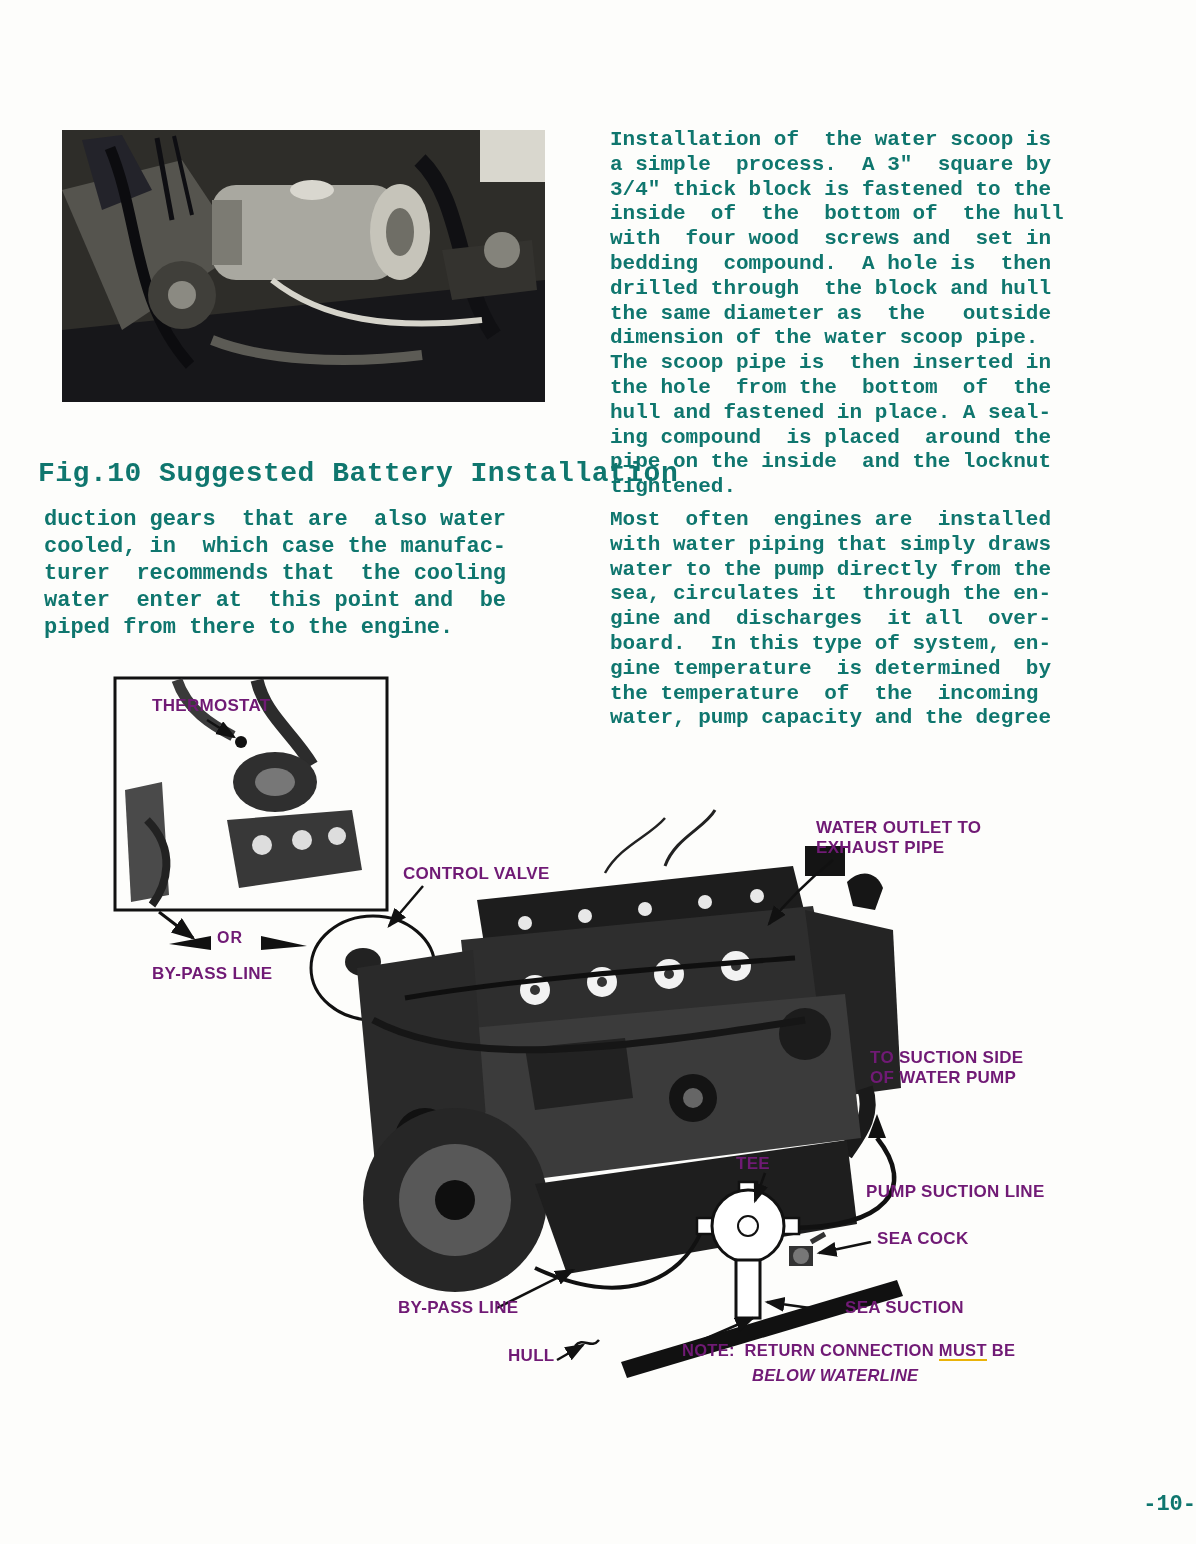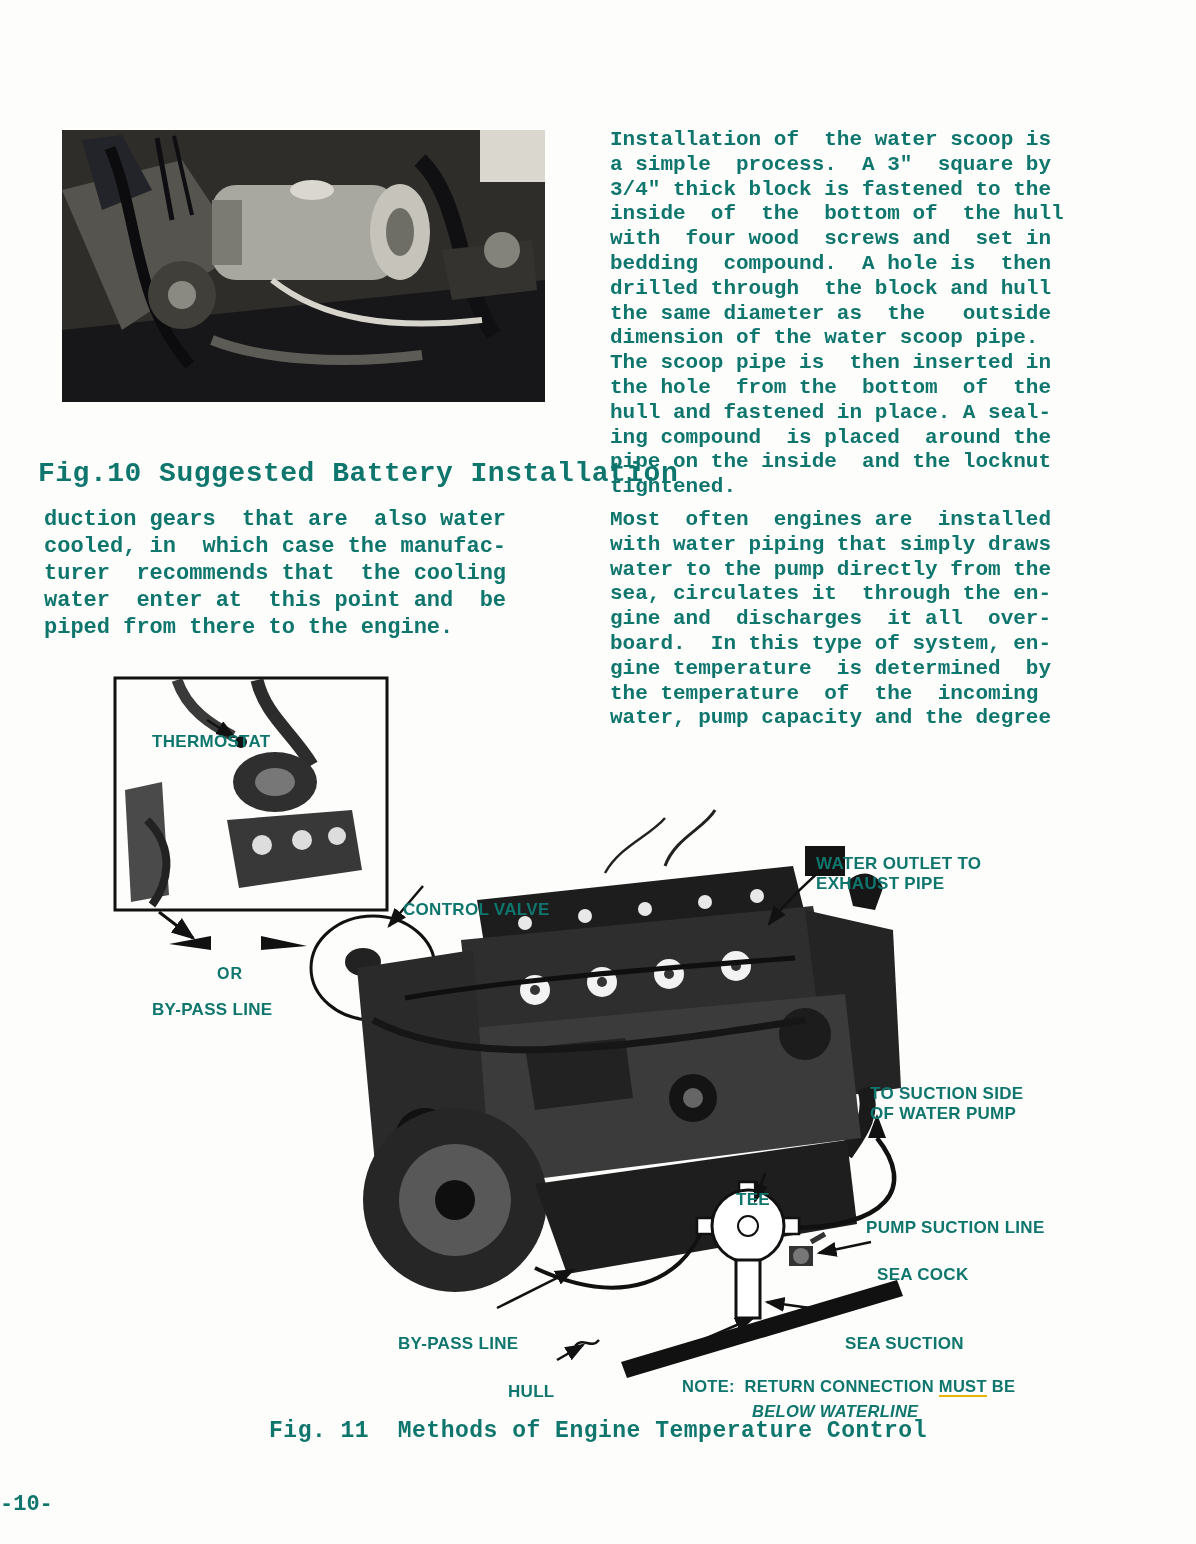--- a/index.html
+++ b/index.html
@@ -15,27 +15,27 @@
   .left-para { position:absolute; left:44px; top:506px; font-size:22px; line-height:27px; }
   .right-col { position:absolute; left:610px; top:128px; width:490px; }
   .right-para1 { font-size:21px; line-height:24.8px; }
   .section-head { font-size:23px; margin-top:12px; white-space:pre; }
   .section-head .und { border-bottom:2.5px solid #151515; padding-bottom:1px; }
   .right-para2 { font-size:21px; line-height:24.8px; margin-top:8px; }
   .fig11 { position:absolute; left:105px; top:668px; width:1000px; height:740px; }
   .fig11 svg { position:absolute; left:0; top:0; }
   .lbl {
     position:absolute; font-family:"Liberation Sans", sans-serif;
-    font-weight:bold; font-size:17px; color:#0f766e; letter-spacing:0.3px; white-space:pre; line-height:20px;margin-top:36px;
+    font-weight:bold; font-size:17px; color:#701a75; letter-spacing:0.3px; white-space:pre; line-height:20px;
   }
   .lbl-or { font-size:16px; letter-spacing:1px; }
   .lbl-note { font-size:16.5px; }
   .und2 { border-bottom:2px solid #eab308; }
   .fig11-caption { position:absolute; left:0; width:1196px; top:1418px; text-align:center; font-size:23px; letter-spacing:0.5px; }
-  .page-num { position:absolute; left:0; width:1196px; top:1492px; text-align:left; font-size:22px; }
+  .page-num { position:absolute; left:0; width:1196px; top:1492px; text-align:right; font-size:22px; }
 </style>
 </head>
 <body>
 
 <div class="page">
 
   <div class="photo">
     <svg width="483" height="272" viewBox="0 0 483 272">
       <rect width="483" height="272" fill="#2e2d29"></rect>
       <rect x="418" y="0" width="65" height="52" fill="#d9d7ce"></rect>
@@ -212,16 +212,15 @@
     <div class="lbl" style="left:631px; top:486px;">TEE</div>
     <div class="lbl" style="left:761px; top:514px;">PUMP SUCTION LINE</div>
     <div class="lbl" style="left:772px; top:561px;">SEA COCK</div>
     <div class="lbl" style="left:740px; top:630px;">SEA SUCTION</div>
     <div class="lbl" style="left:293px; top:630px;">BY-PASS LINE</div>
     <div class="lbl" style="left:403px; top:678px;">HULL</div>
     <div class="lbl lbl-note" style="left:577px; top:672px;"><span>NOTE:  RETURN CONNECTION </span><span class="und2">MUST</span><span> BE</span></div>
     <div class="lbl lbl-note" style="left:647px; top:697px;font-style:italic;">BELOW WATERLINE</div>
   </div>
 
-  <div class="mono fig11-caption">Fig. 11  Methods of Engine Temperature Control</div>
 
   <div class="mono page-num">-10-</div>
 </div>
 
 </body></html>

